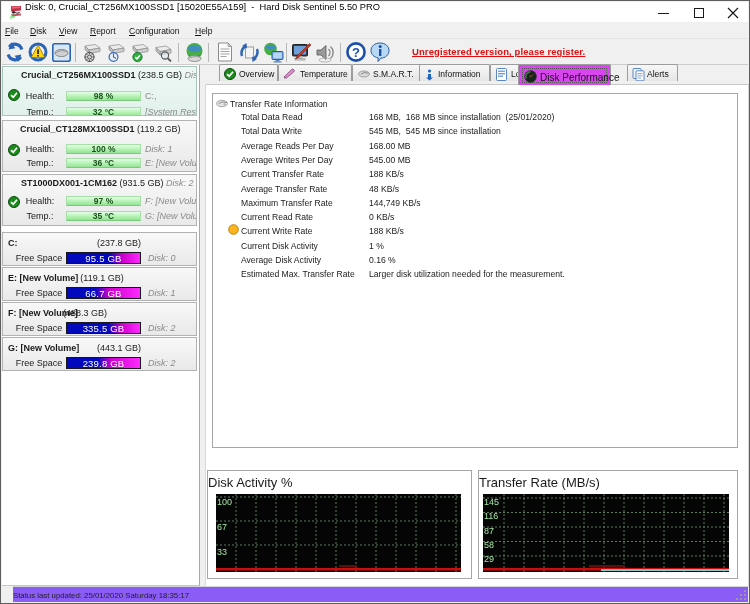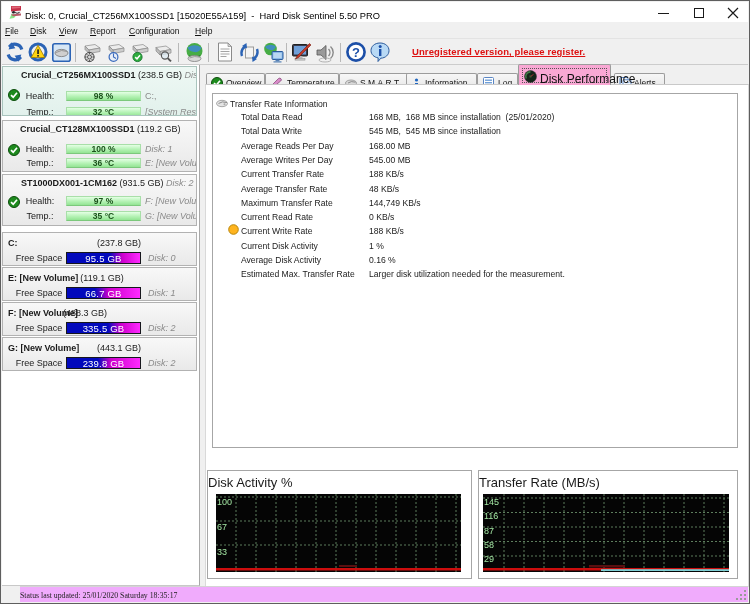--- a/index.html
+++ b/index.html
@@ -2,21 +2,21 @@
 <html><head>
 <meta charset="utf-8">
 <style>
 * { margin:0; padding:0; box-sizing:border-box; }
 html,body { width:750px; height:604px; }
 body { position:relative; font-family:"Liberation Sans", sans-serif; background:#fff; overflow:hidden; }
 .abs { position:absolute; }
 .window { position:absolute; left:0; top:0; width:750px; height:604px; border:1px solid #5e5e5e; background:#f0f0f0; }
 
 .titlebar { position:absolute; left:1px; top:1px; right:1px; height:20px; background:#fff; }
-.title-text { position:absolute; left:23px; top:9px; font-size:9.3px; color:#000; white-space:nowrap; }
+.title-text { position:absolute; left:23px; top:0; font-size:9.3px; color:#000; white-space:nowrap; }
 .cap-min { position:absolute; left:656px; top:11px; width:11px; height:1px; background:#1a1a1a; }
 .cap-max { position:absolute; left:692px; top:6px; width:10px; height:10px; border:1px solid #1a1a1a; }
 
 .menubar { position:absolute; left:1px; top:21px; right:1px; height:17px; background:#f0f0f0; border-bottom:1px solid #e3e3e3; font-size:8.5px; color:#111; }
 .menubar span { position:absolute; top:4px; }
 
 .toolbar { position:absolute; left:1px; top:39px; right:1px; height:25px; background:#f0f0f0; border-bottom:1px solid #cccccc; }
 .tsep { position:absolute; top:3px; width:1px; height:19px; background:#b8b8b8; }
 .reglink { position:absolute; left:411px; top:45px; font-size:9.5px; font-weight:bold; color:#dd1111; text-decoration:underline; letter-spacing:0.1px; }
 
@@ -24,35 +24,35 @@
 .dcard { position:absolute; left:1px; width:195px; border:1px solid #b2b2b2; background:linear-gradient(180deg,#f8f8f8,#e9e9e9); overflow:hidden; }
 .dcard.sel { background:linear-gradient(180deg,#eef8f4,#e2f1ec); border-color:#a9c4bd; }
 .dtitle { position:absolute; left:17px; top:3px; width:178px; font-size:9px; color:#1a1a1a; white-space:nowrap; overflow:hidden; }
 .dtitle b { font-weight:bold; }
 .glabel { position:absolute; width:48px; text-align:center; font-size:9px; color:#1a1a1a; white-space:nowrap; }
 .gbar { position:absolute; left:63px; width:75px; height:10px; background:linear-gradient(180deg,#e4ffe4 0%,#b4f2b4 55%,#93e493 100%); border:1px solid #a8dfa8; border-bottom-color:#7cc87c; text-align:center; font-size:8.5px; font-weight:bold; color:#1c521c; line-height:9px; }
 .gright { position:absolute; left:142px; font-size:9px; color:#8a8a8a; font-style:italic; white-space:nowrap; }
 .vbar { position:absolute; left:63px; width:75px; height:12px; border:1px solid #16161c; text-align:center; font-size:9.5px; font-weight:normal; color:#fff; line-height:11px; letter-spacing:0.2px; }
 .chk { position:absolute; left:5px; width:12px; height:12px; }
 
-.tab { position:absolute; top:72px; height:17px; background:linear-gradient(180deg,#f7f7f7,#e5e5e5); border:1px solid #9c9c9c; border-bottom:none; border-radius:2px 2px 0 0; font-size:8.5px; color:#111; }
+.tab { position:absolute; top:63px; height:17px; background:linear-gradient(180deg,#f7f7f7,#e5e5e5); border:1px solid #9c9c9c; border-bottom:none; border-radius:2px 2px 0 0; font-size:8.5px; color:#111;margin-left:13px; }
 .tab .tlab { position:absolute; top:4px; }
-.tabsel { position:absolute; top:63px; height:21px; background:#f9a8d4; border:1px solid #9c9c9c; border-bottom:none; border-radius:2px 2px 0 0; font-size:12px; color:#111; z-index:5; }
+.tabsel { position:absolute; top:63px; height:21px; background:#d946ef; border:1px solid #9c9c9c; border-bottom:none; border-radius:2px 2px 0 0; font-size:10px; color:#111; z-index:5; }
 .tabsel .tlab { position:absolute; white-space:nowrap; }
 .tabsel .dot { position:absolute; left:3px; right:3px; top:3px; bottom:2px; border:1px dotted #555; }
 
 .tabpage { position:absolute; left:204px; top:83px; width:544px; height:503px; background:#fff; border:1px solid #d9d9d9; border-top-color:#c9c9c9; }
 .infobox { position:absolute; left:211px; top:92px; width:526px; height:355px; border:1px solid #a6a6a6; background:#fff; }
 .irow-l { position:absolute; left:28px; font-size:8.6px; color:#1b1b1b; white-space:nowrap; }
 .irow-v { position:absolute; left:156px; font-size:8.6px; color:#1b1b1b; white-space:nowrap; }
 
 .chartbox { position:absolute; top:469px; height:109px; border:1px solid #a6a6a6; background:#fff; }
 .ctitle { position:absolute; top:4px; left:0; right:0; text-align:left; font-size:13px; color:#1b1b1b; }
 
-.statusbar { position:absolute; left:19px; right:1px; bottom:1px; height:16px; background:#f0abfc; border-top:1px solid #d4d4d4;font-family:Liberation Serif, serif; }
+.statusbar { position:absolute; left:12px; right:1px; bottom:1px; height:16px; background:#8b5cf6; border-top:1px solid #d4d4d4; }
 .statusbar .st { position:absolute; left:0px; top:4px; font-size:7.8px; color:#222; }
 </style>
 </head>
 <body>
 <div class="window">
   <div class="titlebar">
     <svg class="abs" style="left:6px;top:3px" width="15" height="15" viewBox="0 0 15 15">
       <path d="M3 1 L13 1 L13 6 L3 7 Z" fill="#c43048"></path>
       <path d="M3.5 1.5 L12 1.5 L12 3 L4 3.8 Z" fill="#e06878"></path>
       <path d="M3 6.5 L13 5.5 L13 9 L3 10 Z" fill="#f2f2f2"></path>

